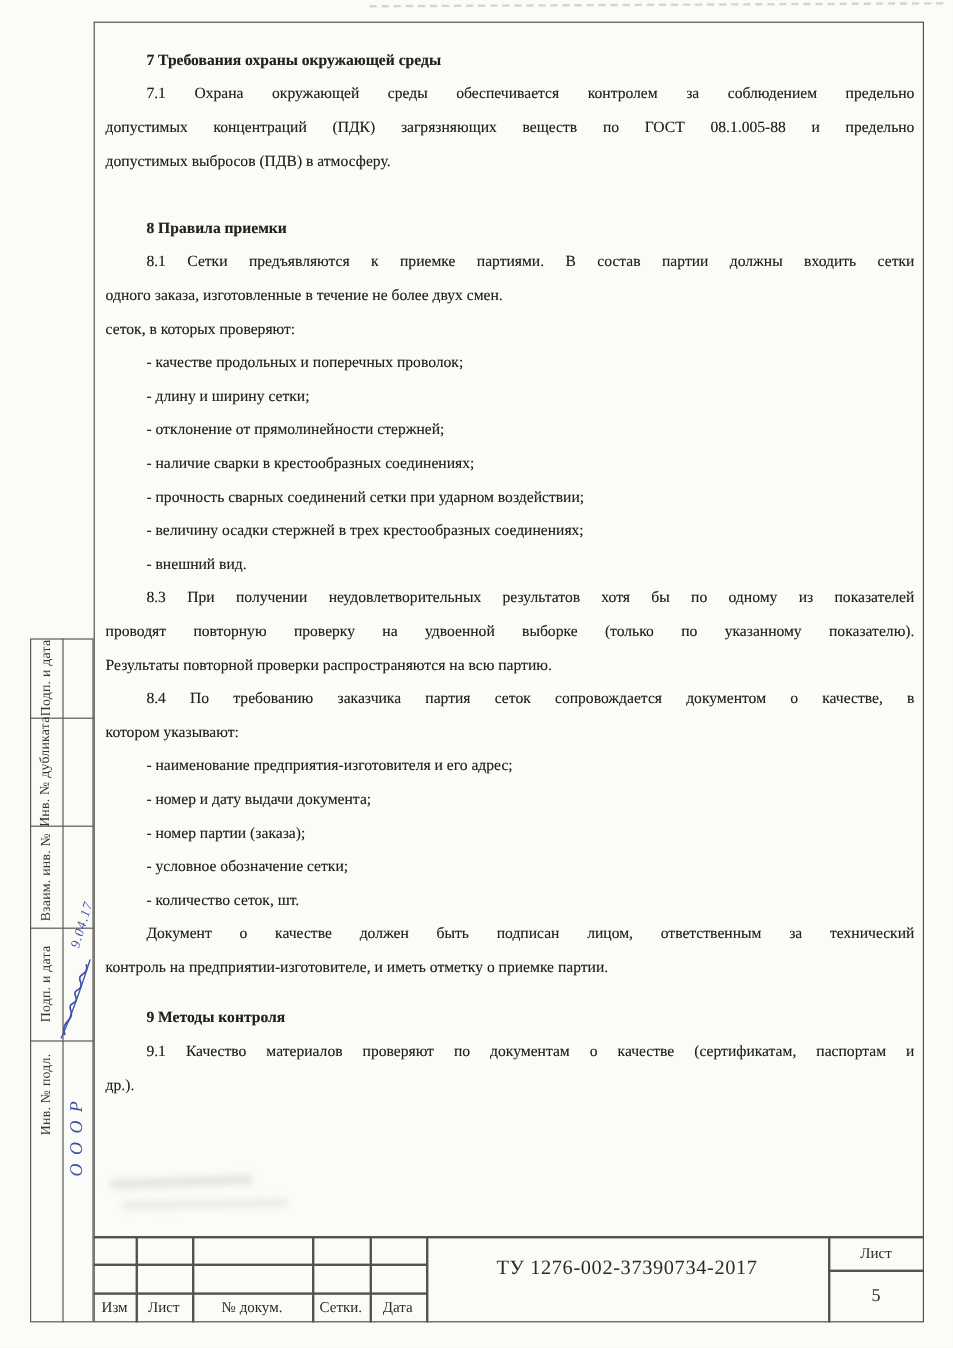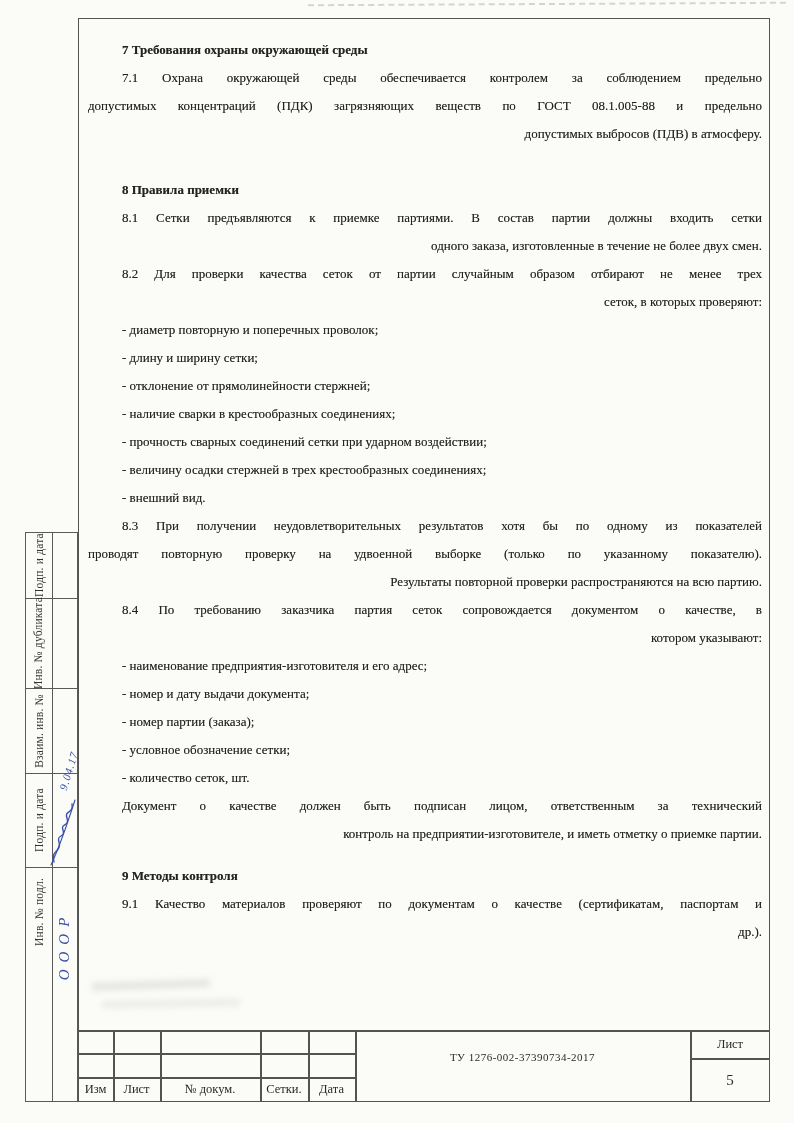--- a/index.html
+++ b/index.html
@@ -31,21 +31,21 @@
   .content{
     position:absolute;left:88px;top:36px;width:674px;
     font-size:13px;line-height:28px;
     color:#222220;
     text-shadow:0 0 .5px rgba(40,40,40,.45);
   }
   .ln{height:28px;overflow:visible;white-space:normal;}
   .h{font-weight:bold;padding-left:34px;}
   .fj{text-align:justify;text-align-last:justify;}
   .fi{text-align:justify;text-align-last:justify;text-indent:34px;}
-  .ll{text-align:right;}
+  .ll{text-align:left;}
   .li{padding-left:34px;}
   .sp{height:28px;}
   .sp-sm{height:14px;}
 
   
   .sidebar-box{
     position:absolute;left:25px;top:532px;width:53px;height:570px;
     border:1.3px solid #5a5a56;box-sizing:border-box;
   }
   .sb-vline{position:absolute;left:52px;top:532px;width:1.3px;height:570px;background:#5a5a56;}
@@ -84,21 +84,21 @@
   .stamp-line{position:absolute;background:#53534f;}
   .st-h{height:1.5px;}
   .st-v{width:1.5px;}
   .st-label{
     position:absolute;display:flex;align-items:center;justify-content:center;
     font-size:12.5px;color:#2a2a28;
   }
   .doc-num{
     position:absolute;left:355px;top:1030px;width:335px;height:53px;
     display:flex;align-items:center;justify-content:center;
-    font-size:11px;color:#2a2a28;letter-spacing:.5px;border-radius:14px;
+    font-size:17px;color:#2a2a28;letter-spacing:.5px;border-radius:14px;
   }
   .sheet-label{
     position:absolute;left:690px;top:1030px;width:80px;height:28px;
     display:flex;align-items:center;justify-content:center;
     font-size:12.5px;color:#2a2a28;
   }
   .sheet-num{
     position:absolute;left:690px;top:1058px;width:80px;height:44px;
     display:flex;align-items:center;justify-content:center;
     font-size:15px;color:#2a2a28;
@@ -115,23 +115,22 @@
 
   <div class="content">
     <div class="ln h">7 Требования охраны окружающей среды</div>
     <div class="ln fi">7.1 Охрана окружающей среды обеспечивается контролем за соблюдением предельно</div>
     <div class="ln fj">допустимых концентраций (ПДК) загрязняющих веществ по ГОСТ 08.1.005-88 и предельно</div>
     <div class="ln ll">допустимых выбросов (ПДВ) в атмосферу.</div>
     <div class="sp"></div>
     <div class="ln h">8 Правила приемки</div>
     <div class="ln fi">8.1 Сетки предъявляются к приемке партиями. В состав партии должны входить сетки</div>
     <div class="ln ll">одного заказа, изготовленные в течение не более двух смен.</div>
-    <div class="ln fi">8.2 Для проверки качества сеток от партии случайным образом отбирают не менее трех</div>
     <div class="ln ll">сеток, в которых проверяют:</div>
-    <div class="ln li">- диаметр повторную и поперечных проволок;</div>
+    <div class="ln li">- качестве продольных и поперечных проволок;</div>
     <div class="ln li">- длину и ширину сетки;</div>
     <div class="ln li">- отклонение от прямолинейности стержней;</div>
     <div class="ln li">- наличие сварки в крестообразных соединениях;</div>
     <div class="ln li">- прочность сварных соединений сетки при ударном воздействии;</div>
     <div class="ln li">- величину осадки стержней в трех крестообразных соединениях;</div>
     <div class="ln li">- внешний вид.</div>
     <div class="ln fi">8.3 При получении неудовлетворительных результатов хотя бы по одному из показателей</div>
     <div class="ln fj">проводят повторную проверку на удвоенной выборке (только по указанному показателю).</div>
     <div class="ln ll">Результаты повторной проверки распространяются на всю партию.</div>
     <div class="ln fi">8.4 По требованию заказчика партия сеток сопровождается документом о качестве, в</div>

